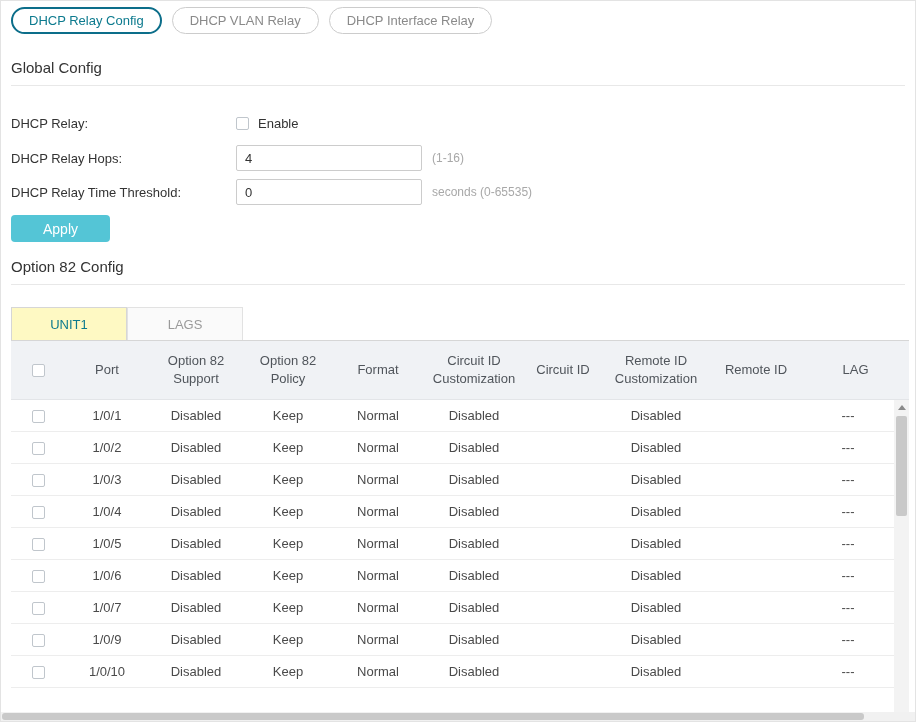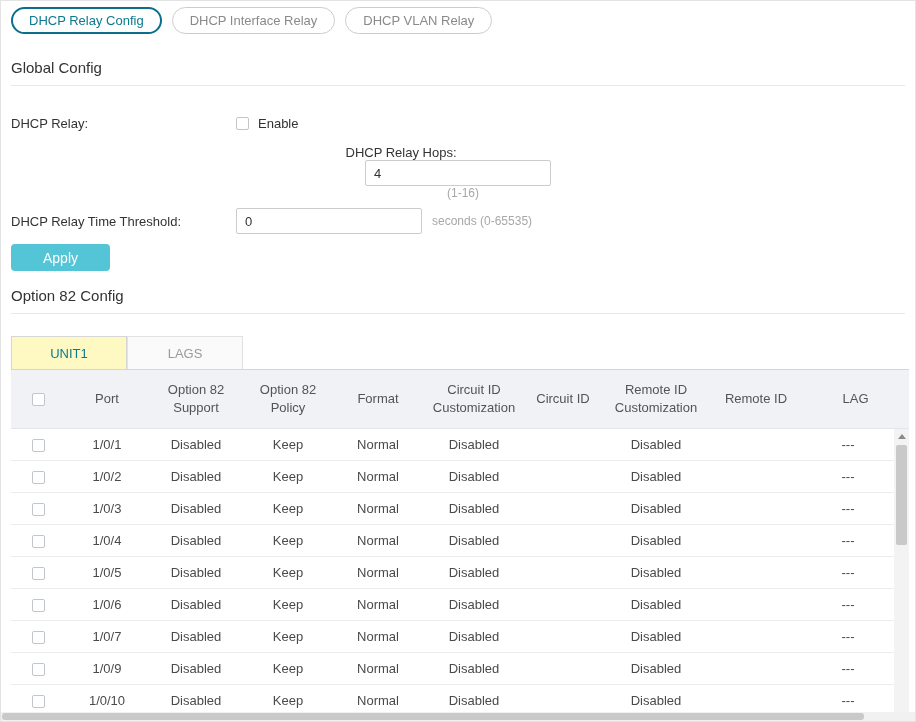--- a/index.html
+++ b/index.html
@@ -26,21 +26,21 @@
   .section-title {
     font-size:15px; font-weight:normal; color:#333;
     padding-bottom:9px; border-bottom:1px solid #e8e8e8;
   }
   .section-title.first { margin-top:25px; }
   .section-title.second { margin-top:16px; }
 
   
   .form-row { display:flex; align-items:center; }
   .form-row.r1 { margin-top:30px; }
-  .form-row.r2 { margin-top:14px;flex-direction:column; }
+  .form-row.r2 { margin-top:14px; }
   .form-row.r3 { margin-top:8px; }
   .form-label { width:225px; font-size:13px; color:#333; flex:none; }
   input.cb {
     appearance:none; -webkit-appearance:none;
     width:13px; height:13px; border:1px solid #c0c6cc; border-radius:2px;
     background:#fff; margin:0; vertical-align:middle; cursor:pointer; flex:none;
   }
   .cb-text { margin-left:9px; font-size:13px; color:#333; }
   .text-input {
     width:186px; height:26px; border:1px solid #ccc; border-radius:2px;
@@ -96,22 +96,22 @@
   .hs-thumb { position:absolute; left:1px; top:1px; height:7px; width:862px; background:#c9c9c9; border-radius:3px; cursor:pointer; }
 </style>
 </head>
 <body>
 
 <div class="frame">
   <div class="page">
 
     <div class="top-tabs">
       <button class="tab-btn active">DHCP Relay Config</button>
+      <button class="tab-btn">DHCP VLAN Relay</button>
       <button class="tab-btn">DHCP Interface Relay</button>
-      <button class="tab-btn">DHCP VLAN Relay</button>
     </div>
 
     <h2 class="section-title first">Global Config</h2>
 
     <div class="form-row r1">
       <label class="form-label">DHCP Relay:</label>
       <input type="checkbox" class="cb" style="">
       <span class="cb-text">Enable</span>
     </div>
 

